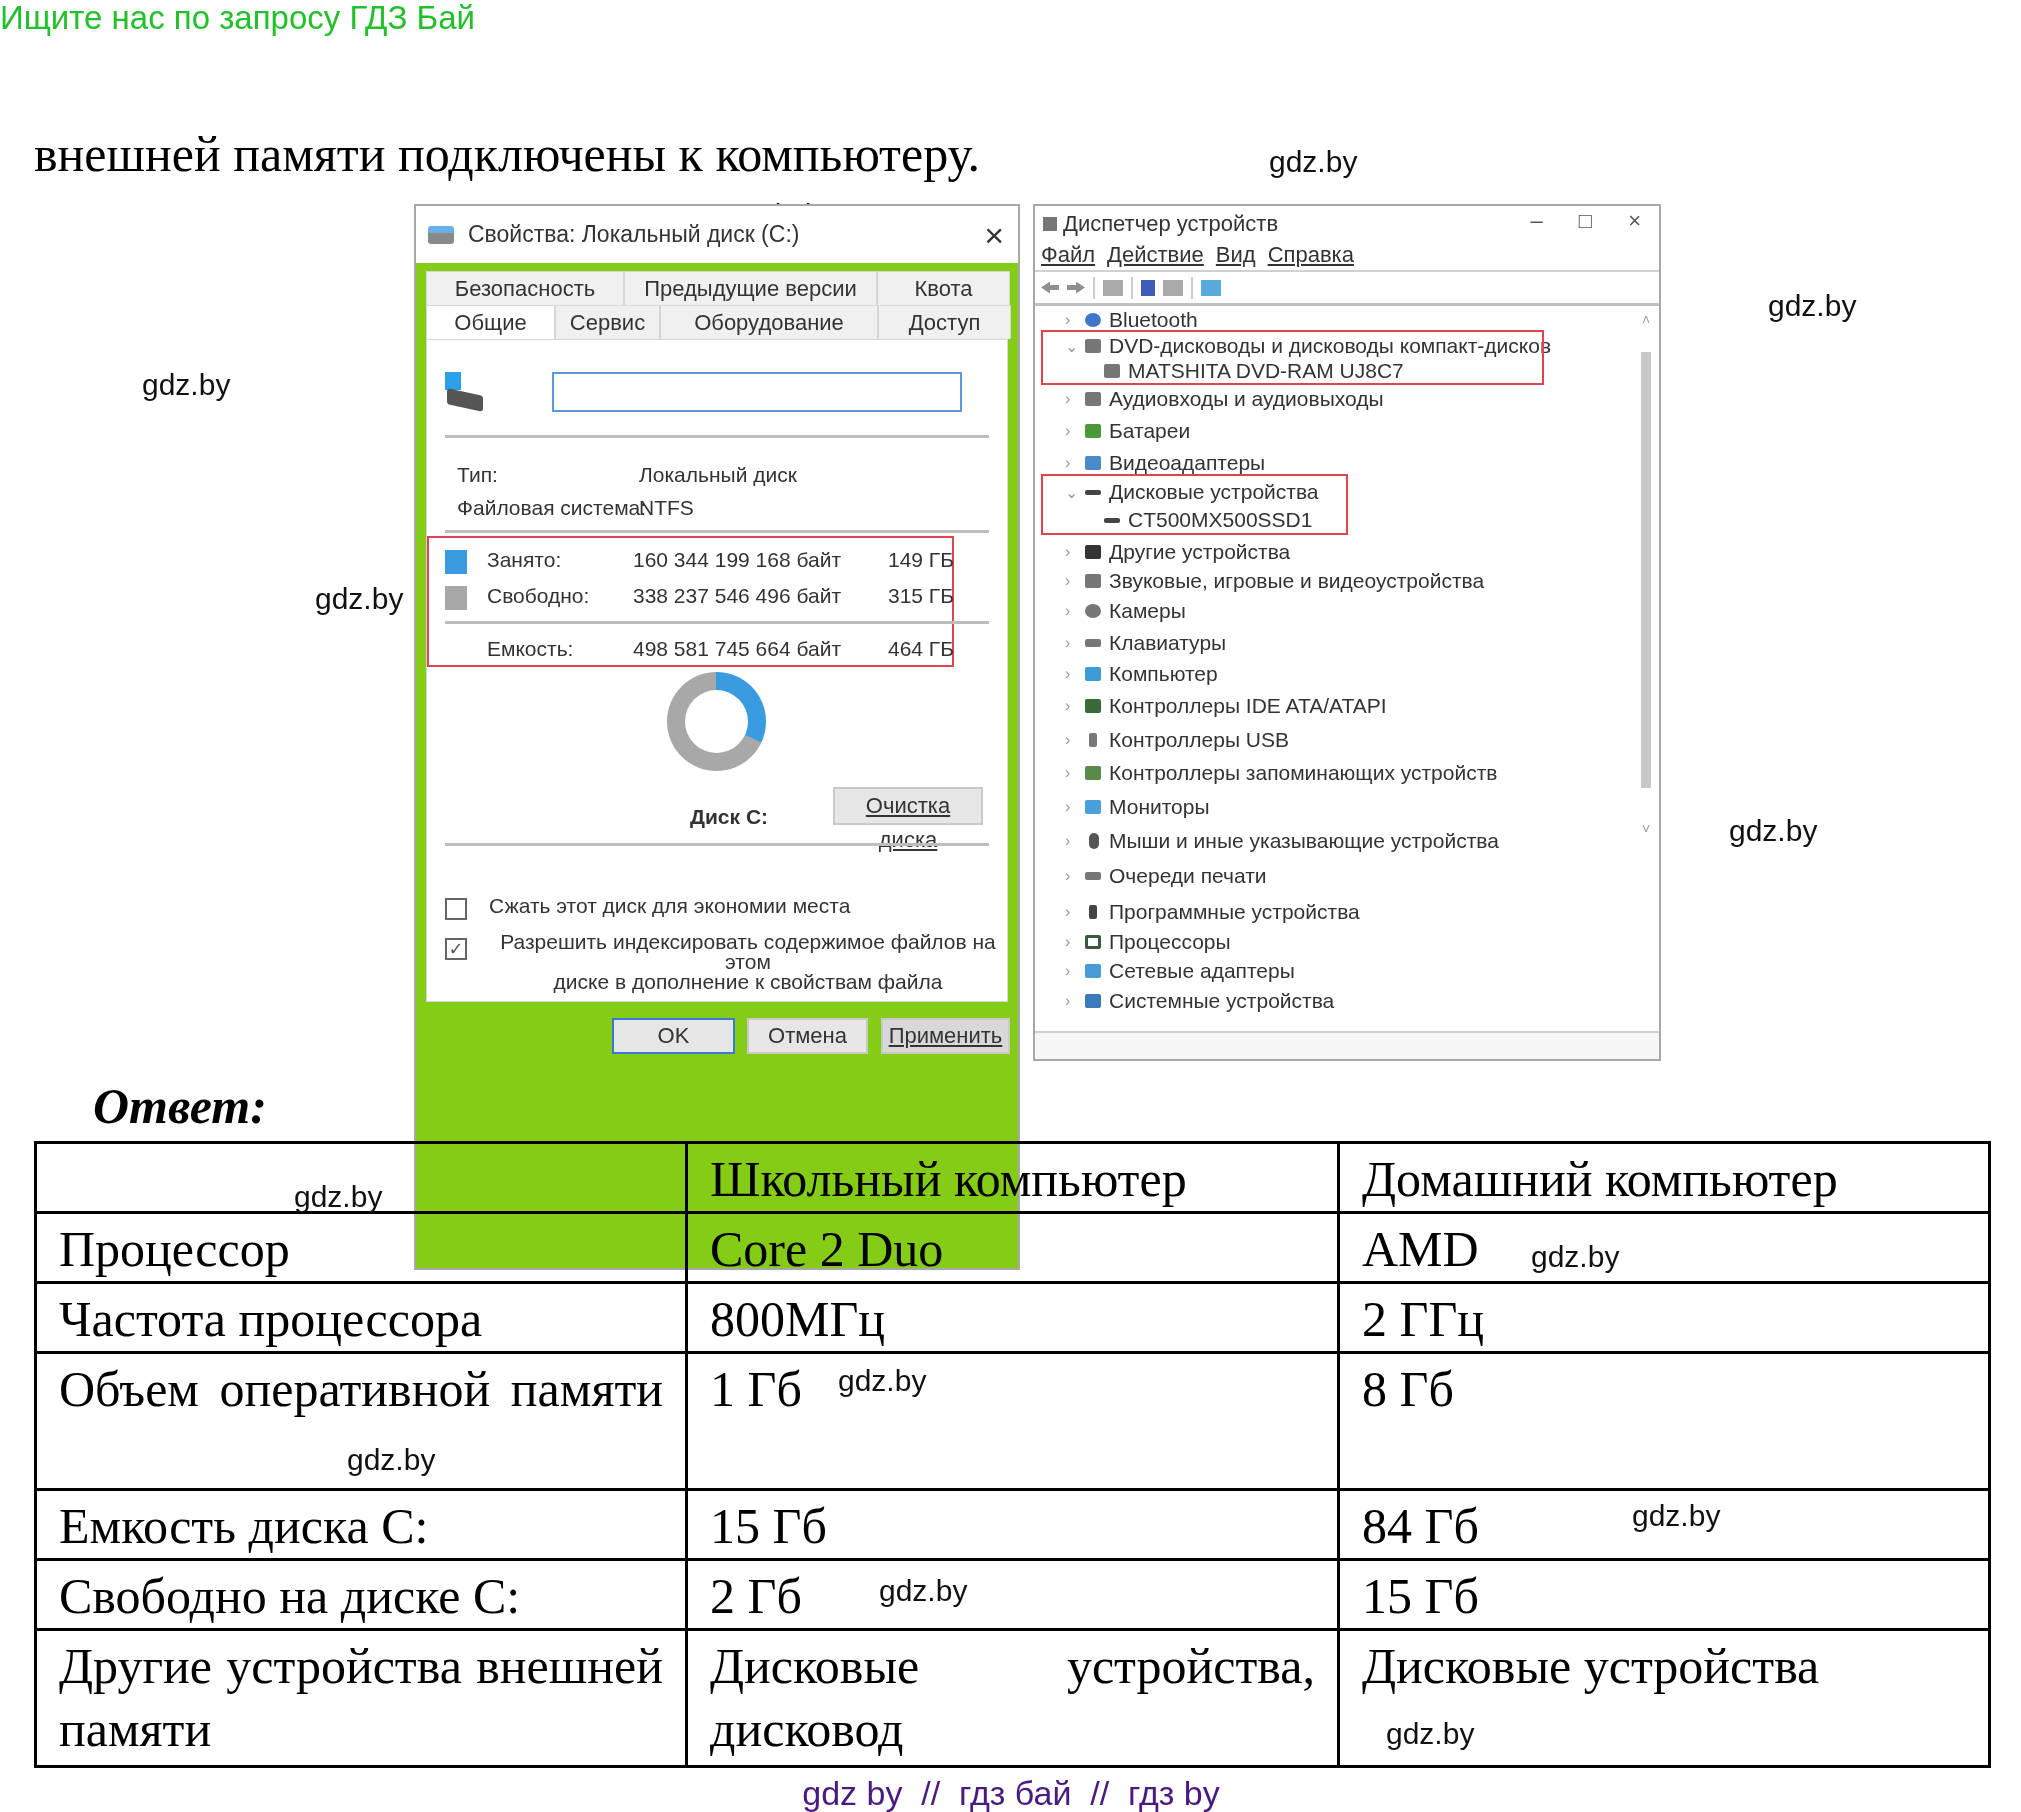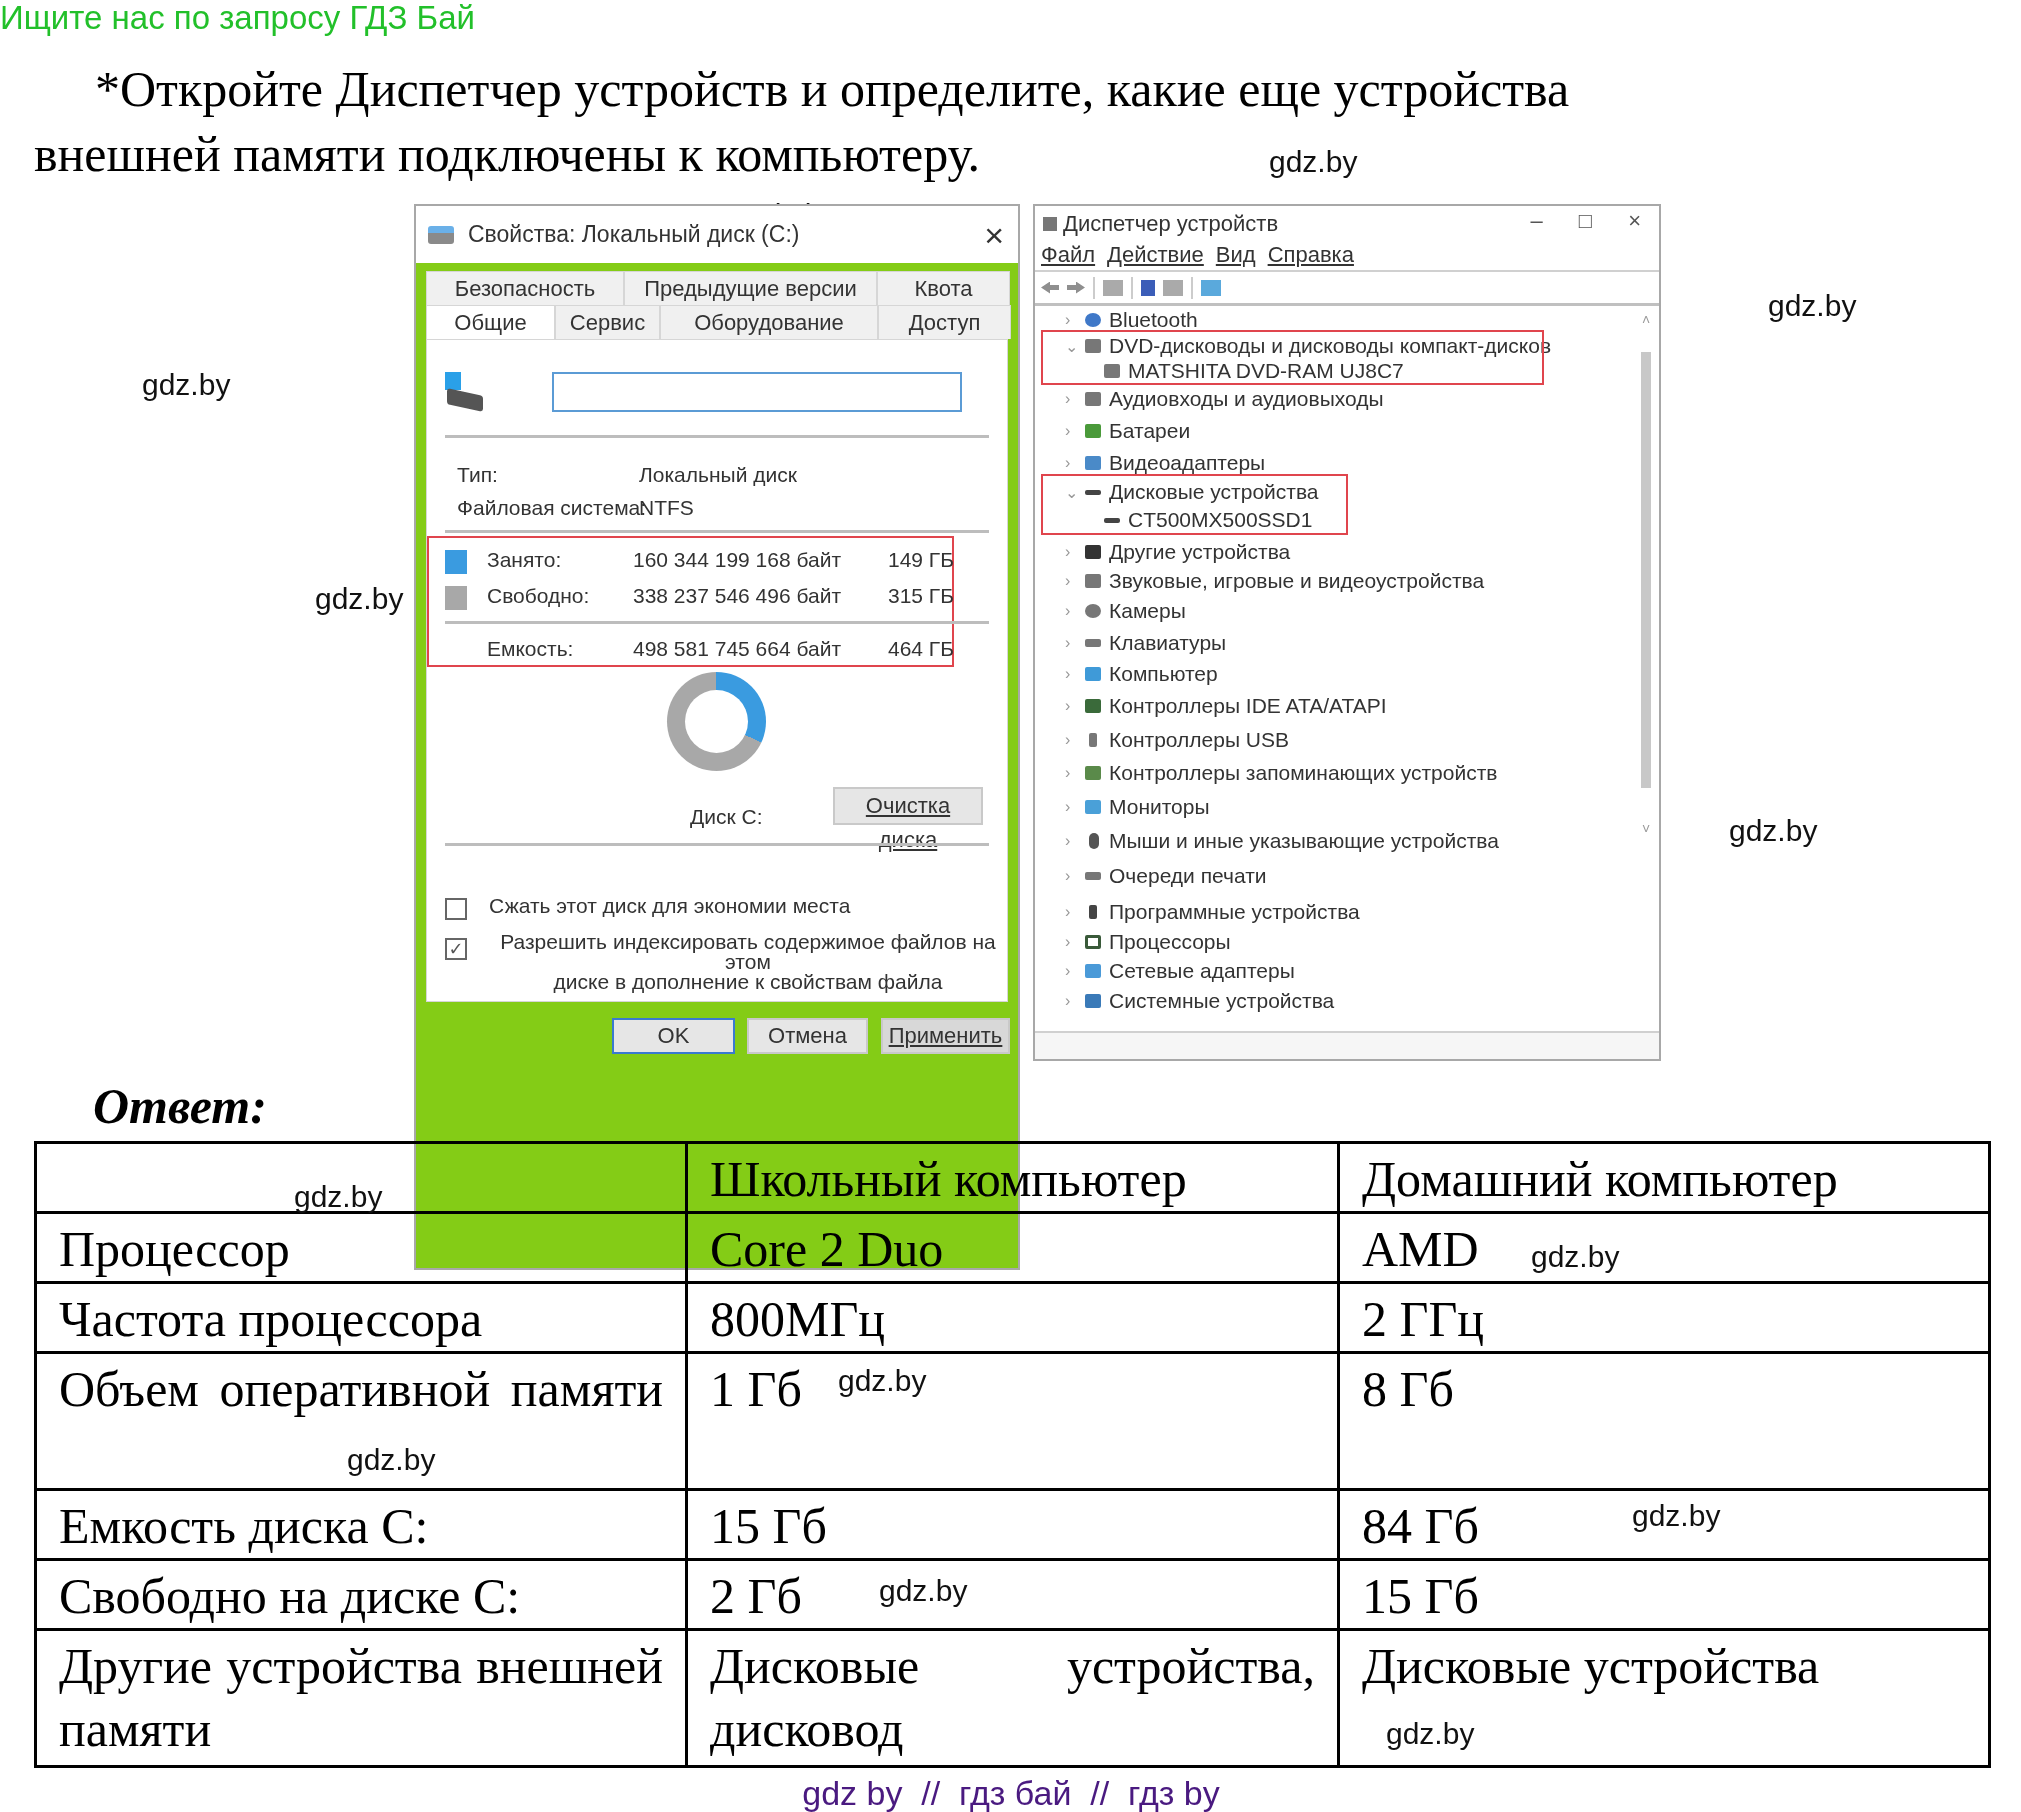--- a/index.html
+++ b/index.html
@@ -64,21 +64,21 @@
   table.ans td.c1 { width: 652px; }
   .just { text-align: justify; text-align-last: justify; }
   .footer { left: 0; width: 2022px; top: 1796px; transform: translateY(-22px); text-align: center; font-family: "Liberation Sans", sans-serif; font-size: 34px; color: #4a1a80; }
 </style>
 </head>
 <body>
 
 <div class="abs top-banner">Ищите нас по запросу ГДЗ Бай</div>
 
 <div class="abs task">
-  <span class="indent"></span><span>*Откройте Диспетчер устройств и определите, какие еще устройства</span><br>
+  <span class="indent"></span><br>
   <span>внешней памяти подключены к компьютеру.</span>
 </div>
 <div class="abs wm" style="left:1269px;top:145px;">gdz.by</div>
 <div class="abs wm" style="left:748px;top:198px;">gdz.by</div>
 <div class="abs wm" style="left:1768px;top:289px;">gdz.by</div>
 <div class="abs wm" style="left:142px;top:368px;">gdz.by</div>
 <div class="abs wm" style="left:315px;top:582px;">gdz.by</div>
 <div class="abs wm" style="left:531px;top:723px;">gdz.by</div>
 <div class="abs wm" style="left:1729px;top:814px;">gdz.by</div>
 
@@ -120,21 +120,21 @@
     <div class="sw" style="left:18px;top:246px;background:#a8a8a8;"></div>
     <div class="kv" style="left:48px;top:244px;">Свободно:</div>
     <div class="kv" style="left:194px;top:244px;">338 237 546 496 байт</div>
     <div class="kv" style="left:449px;top:244px;">315 ГБ</div>
     <div class="hr" style="top:281px;"></div>
     <div class="kv" style="left:48px;top:297px;">Емкость:</div>
     <div class="kv" style="left:194px;top:297px;">498 581 745 664 байт</div>
     <div class="kv" style="left:449px;top:297px;">464 ГБ</div>
 
     <div class="donut"></div>
-    <div class="kv" style="left:251px;top:465px;">Диск C:</div>
+    <div class="kv" style="left:251px;top:465px;font-weight:bold;">Диск C:</div>
     <div class="btn" style="left:406px;top:447px;width:150px;height:38px;line-height:34px;"><span class="u">Очистка диска</span></div>
     <div class="hr" style="top:503px;"></div>
 
     <div class="chk" style="left:18px;top:558px;"></div>
     <div class="kv" style="left:50px;top:554px;">Сжать этот диск для экономии места</div>
     <div class="chk" style="left:18px;top:598px;">✓</div>
     <div class="kv" style="left:50px;top:592px;line-height:20px;text-align:center;">
       <span>Разрешить индексировать содержимое файлов на этом</span><br>
       <span>диске в дополнение к свойствам файла</span>
     </div>

